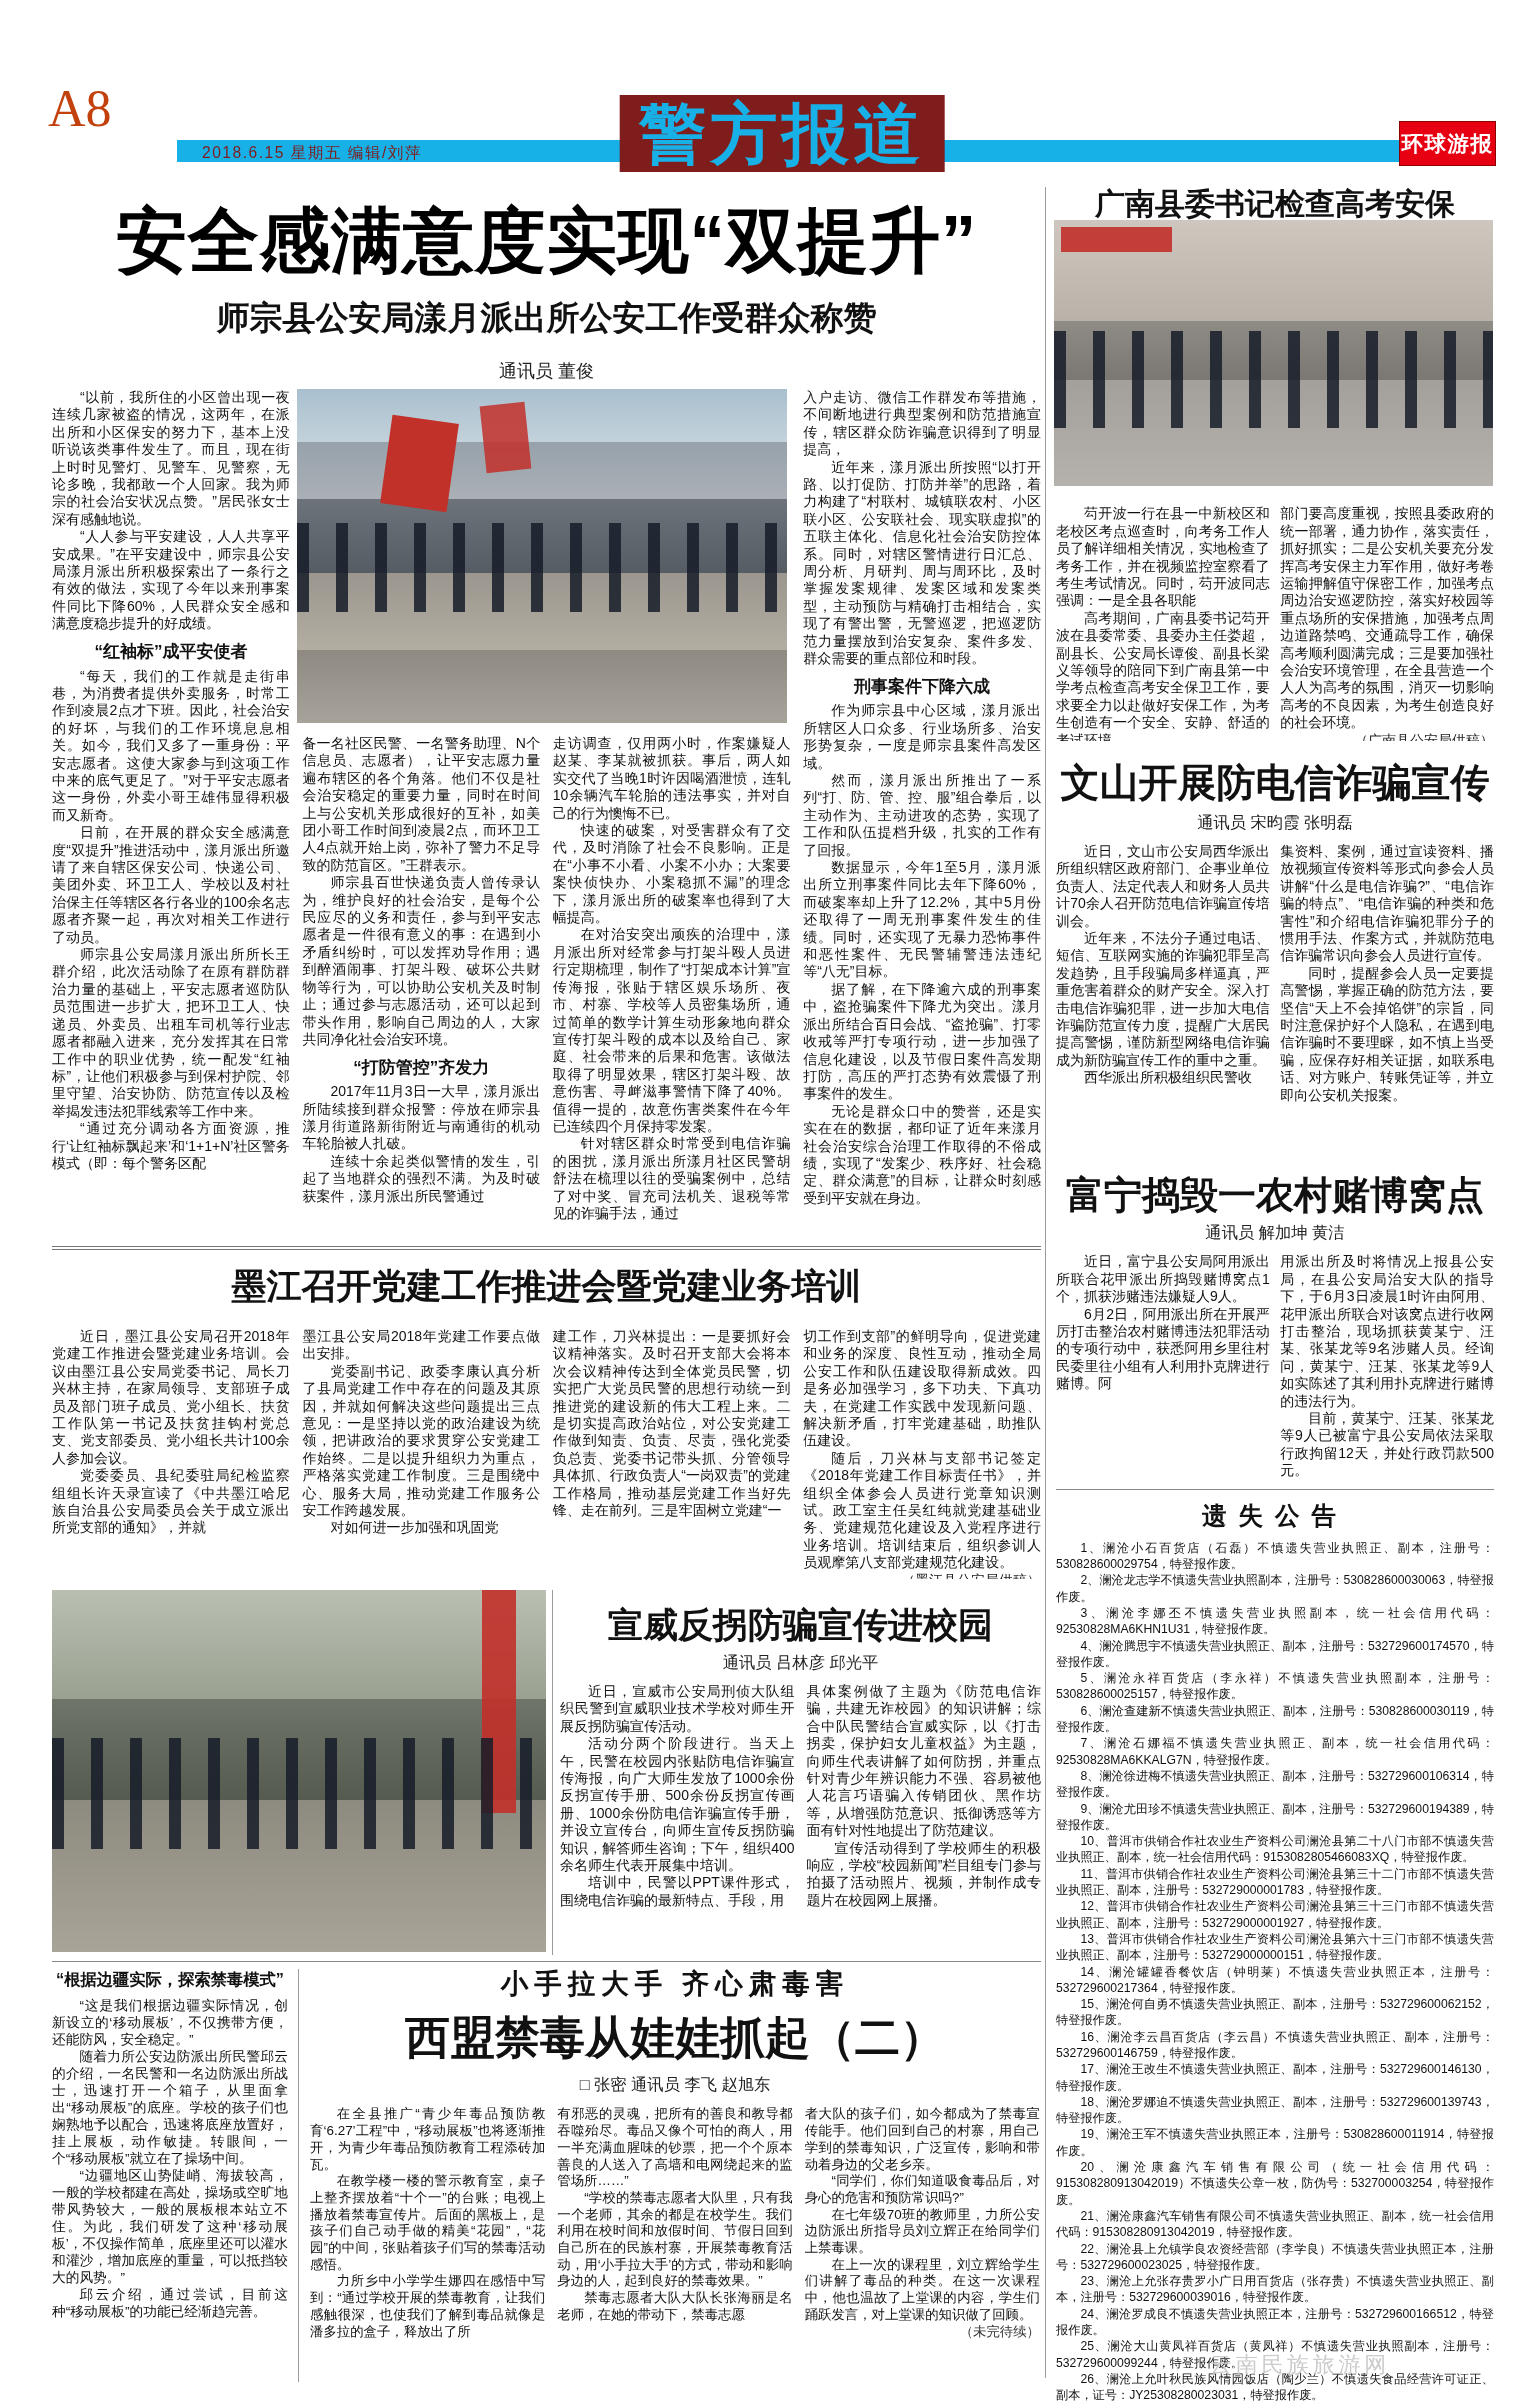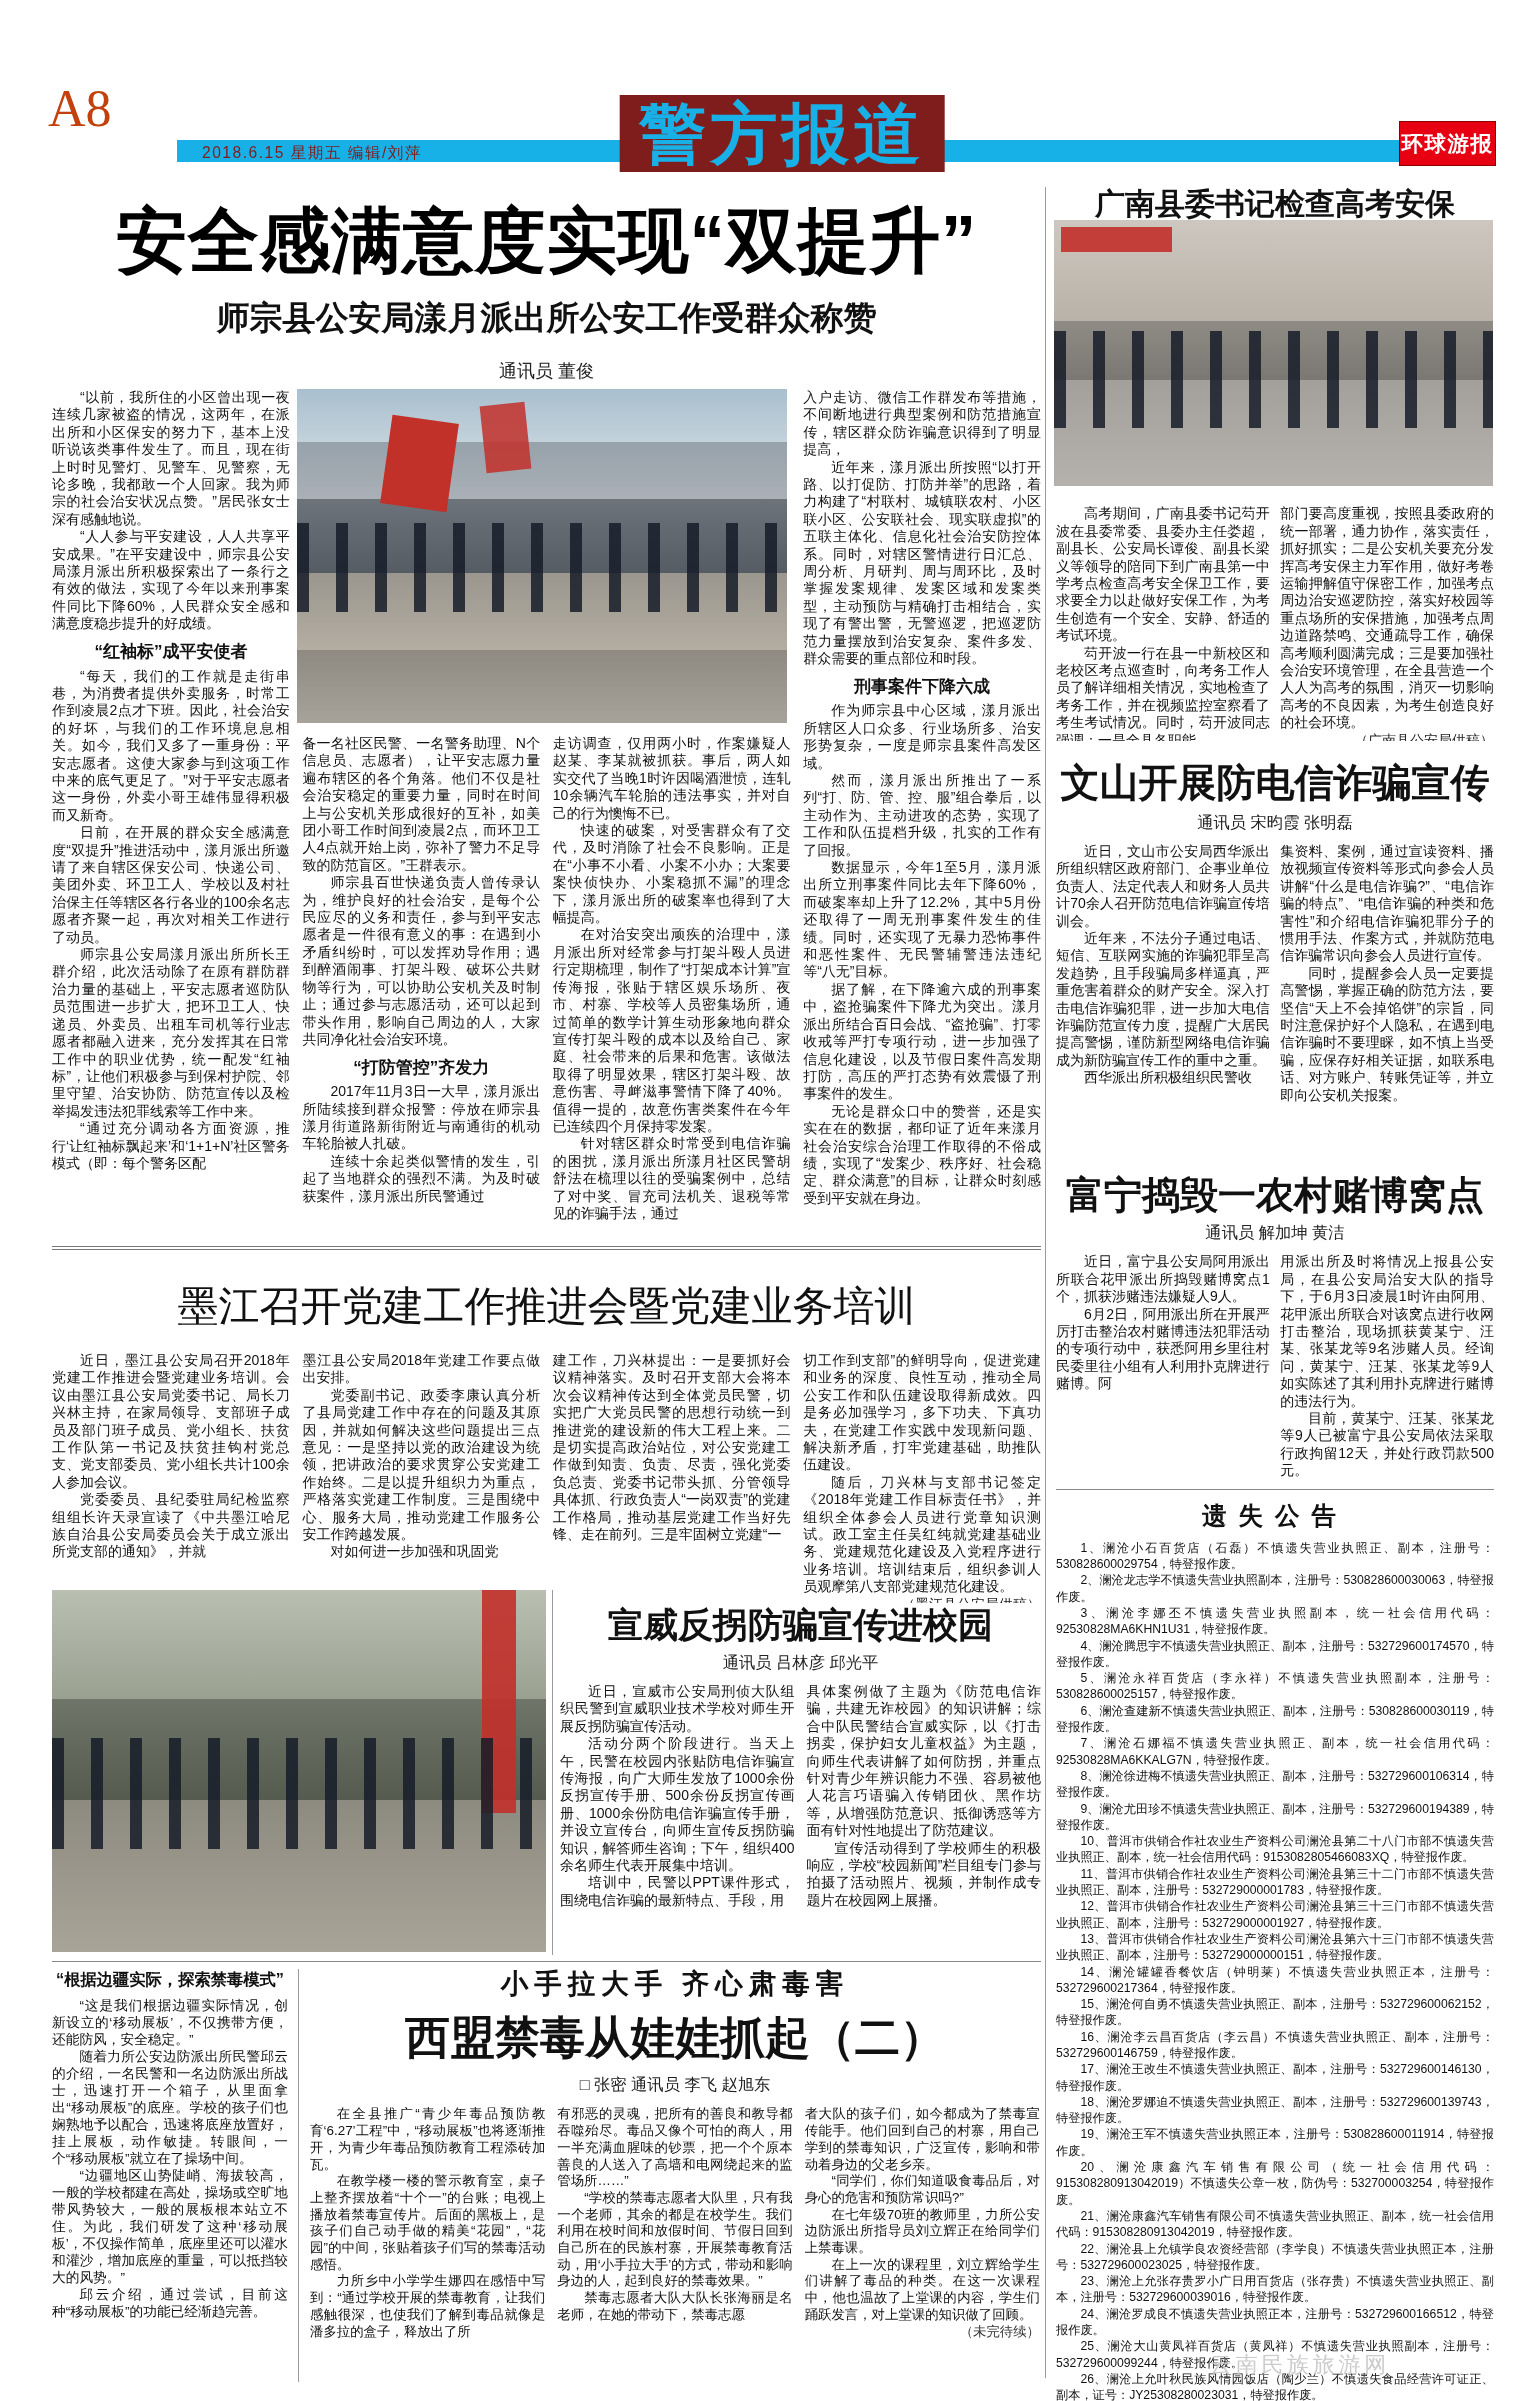--- a/index.html
+++ b/index.html
@@ -59,21 +59,21 @@
   .gn-cols{height:236px;}
   .sb-title2{font-size:39px;font-weight:900;text-align:center;margin:15px 0 1.5px;white-space:nowrap;}
   .sb-byline{text-align:center;font-size:16.3px;margin:1.5px 0 9px;color:#222;}
   .ws-cols{height:312px;}
   .fn-cols{height:224px;}
   .sb-rule{border:none;border-top:0.7px solid #888;margin:12px 0 9px;}
   .notice-title{font-size:24.5px;font-weight:700;text-align:center;letter-spacing:12px;margin:6px 0 7.4px;}
   .notice-list p{font-size:12.2px;line-height:16.3px;text-indent:2em;text-align:justify;margin:0;}
   
   .mj{left:52px;top:1263px;width:989px;}
-  .mj-title{font-size:41px;font-weight:400;text-align:center;margin:16px 0 18px;white-space:nowrap;}
+  .mj-title{font-size:35px;font-weight:700;text-align:center;margin:0 0 18px;white-space:nowrap;}
   .mj-cols{display:grid;grid-template-columns:repeat(4,1fr);column-gap:12.6px;height:251px;overflow:hidden;}
   
   .xw{left:560px;top:1590px;width:481px;}
   .xw-title{font-size:35px;font-weight:900;text-align:center;margin:12px 0 3px;white-space:nowrap;}
   .xw-cols{display:flex;gap:12px;height:249px;overflow:hidden;}
   
   .qcol{left:52px;top:1969px;width:236px;height:413px;overflow:hidden;}
   .q-subhead{font-weight:800;font-size:16.3px;text-align:center;margin:0 0 6px;white-space:nowrap;}
   .qcol .para{font-size:13.7px;line-height:17px;}
   .xm{left:310px;top:1966px;width:730px;}
@@ -157,22 +157,22 @@
 
   <div class="abs rule-h1"></div>
   <div class="abs vrule vrule-main"></div>
 
   <div class="abs sidebar">
     <h2 class="sb-title1">广南县委书记检查高考安保</h2>
     <div class="sb-photo-gap"></div>
     <div class="sb-cols gn-cols">
       <div class="sb-col">
         <div>
+            <p class="para">芶开波一行在县一中新校区和老校区考点巡查时，向考务工作人员了解详细相关情况，实地检查了考务工作，并在视频监控室察看了考生考试情况。同时，芶开波同志强调：一是全县各职能</p>
             <p class="para">高考期间，广南县委书记芶开波在县委常委、县委办主任娄超，副县长、公安局长谭俊、副县长梁义等领导的陪同下到广南县第一中学考点检查高考安全保卫工作，要求要全力以赴做好安保工作，为考生创造有一个安全、安静、舒适的考试环境。</p>
-            <p class="para">芶开波一行在县一中新校区和老校区考点巡查时，向考务工作人员了解详细相关情况，实地检查了考务工作，并在视频监控室察看了考生考试情况。同时，芶开波同志强调：一是全县各职能</p>
           </div>
       </div>
       <div class="sb-col">
         <div class="cont">
             <p class="para">部门要高度重视，按照县委政府的统一部署，通力协作，落实责任，抓好抓实；二是公安机关要充分发挥高考安保主力军作用，做好考卷运输押解值守保密工作，加强考点周边治安巡逻防控，落实好校园等重点场所的安保措施，加强考点周边道路禁鸣、交通疏导工作，确保高考顺利圆满完成；三是要加强社会治安环境管理，在全县营造一个人人为高考的氛围，消灭一切影响高考的不良因素，为考生创造良好的社会环境。</p>
           </div>
         <p class="attribution">（广南县公安局供稿）</p>
       </div>
     </div>
 

